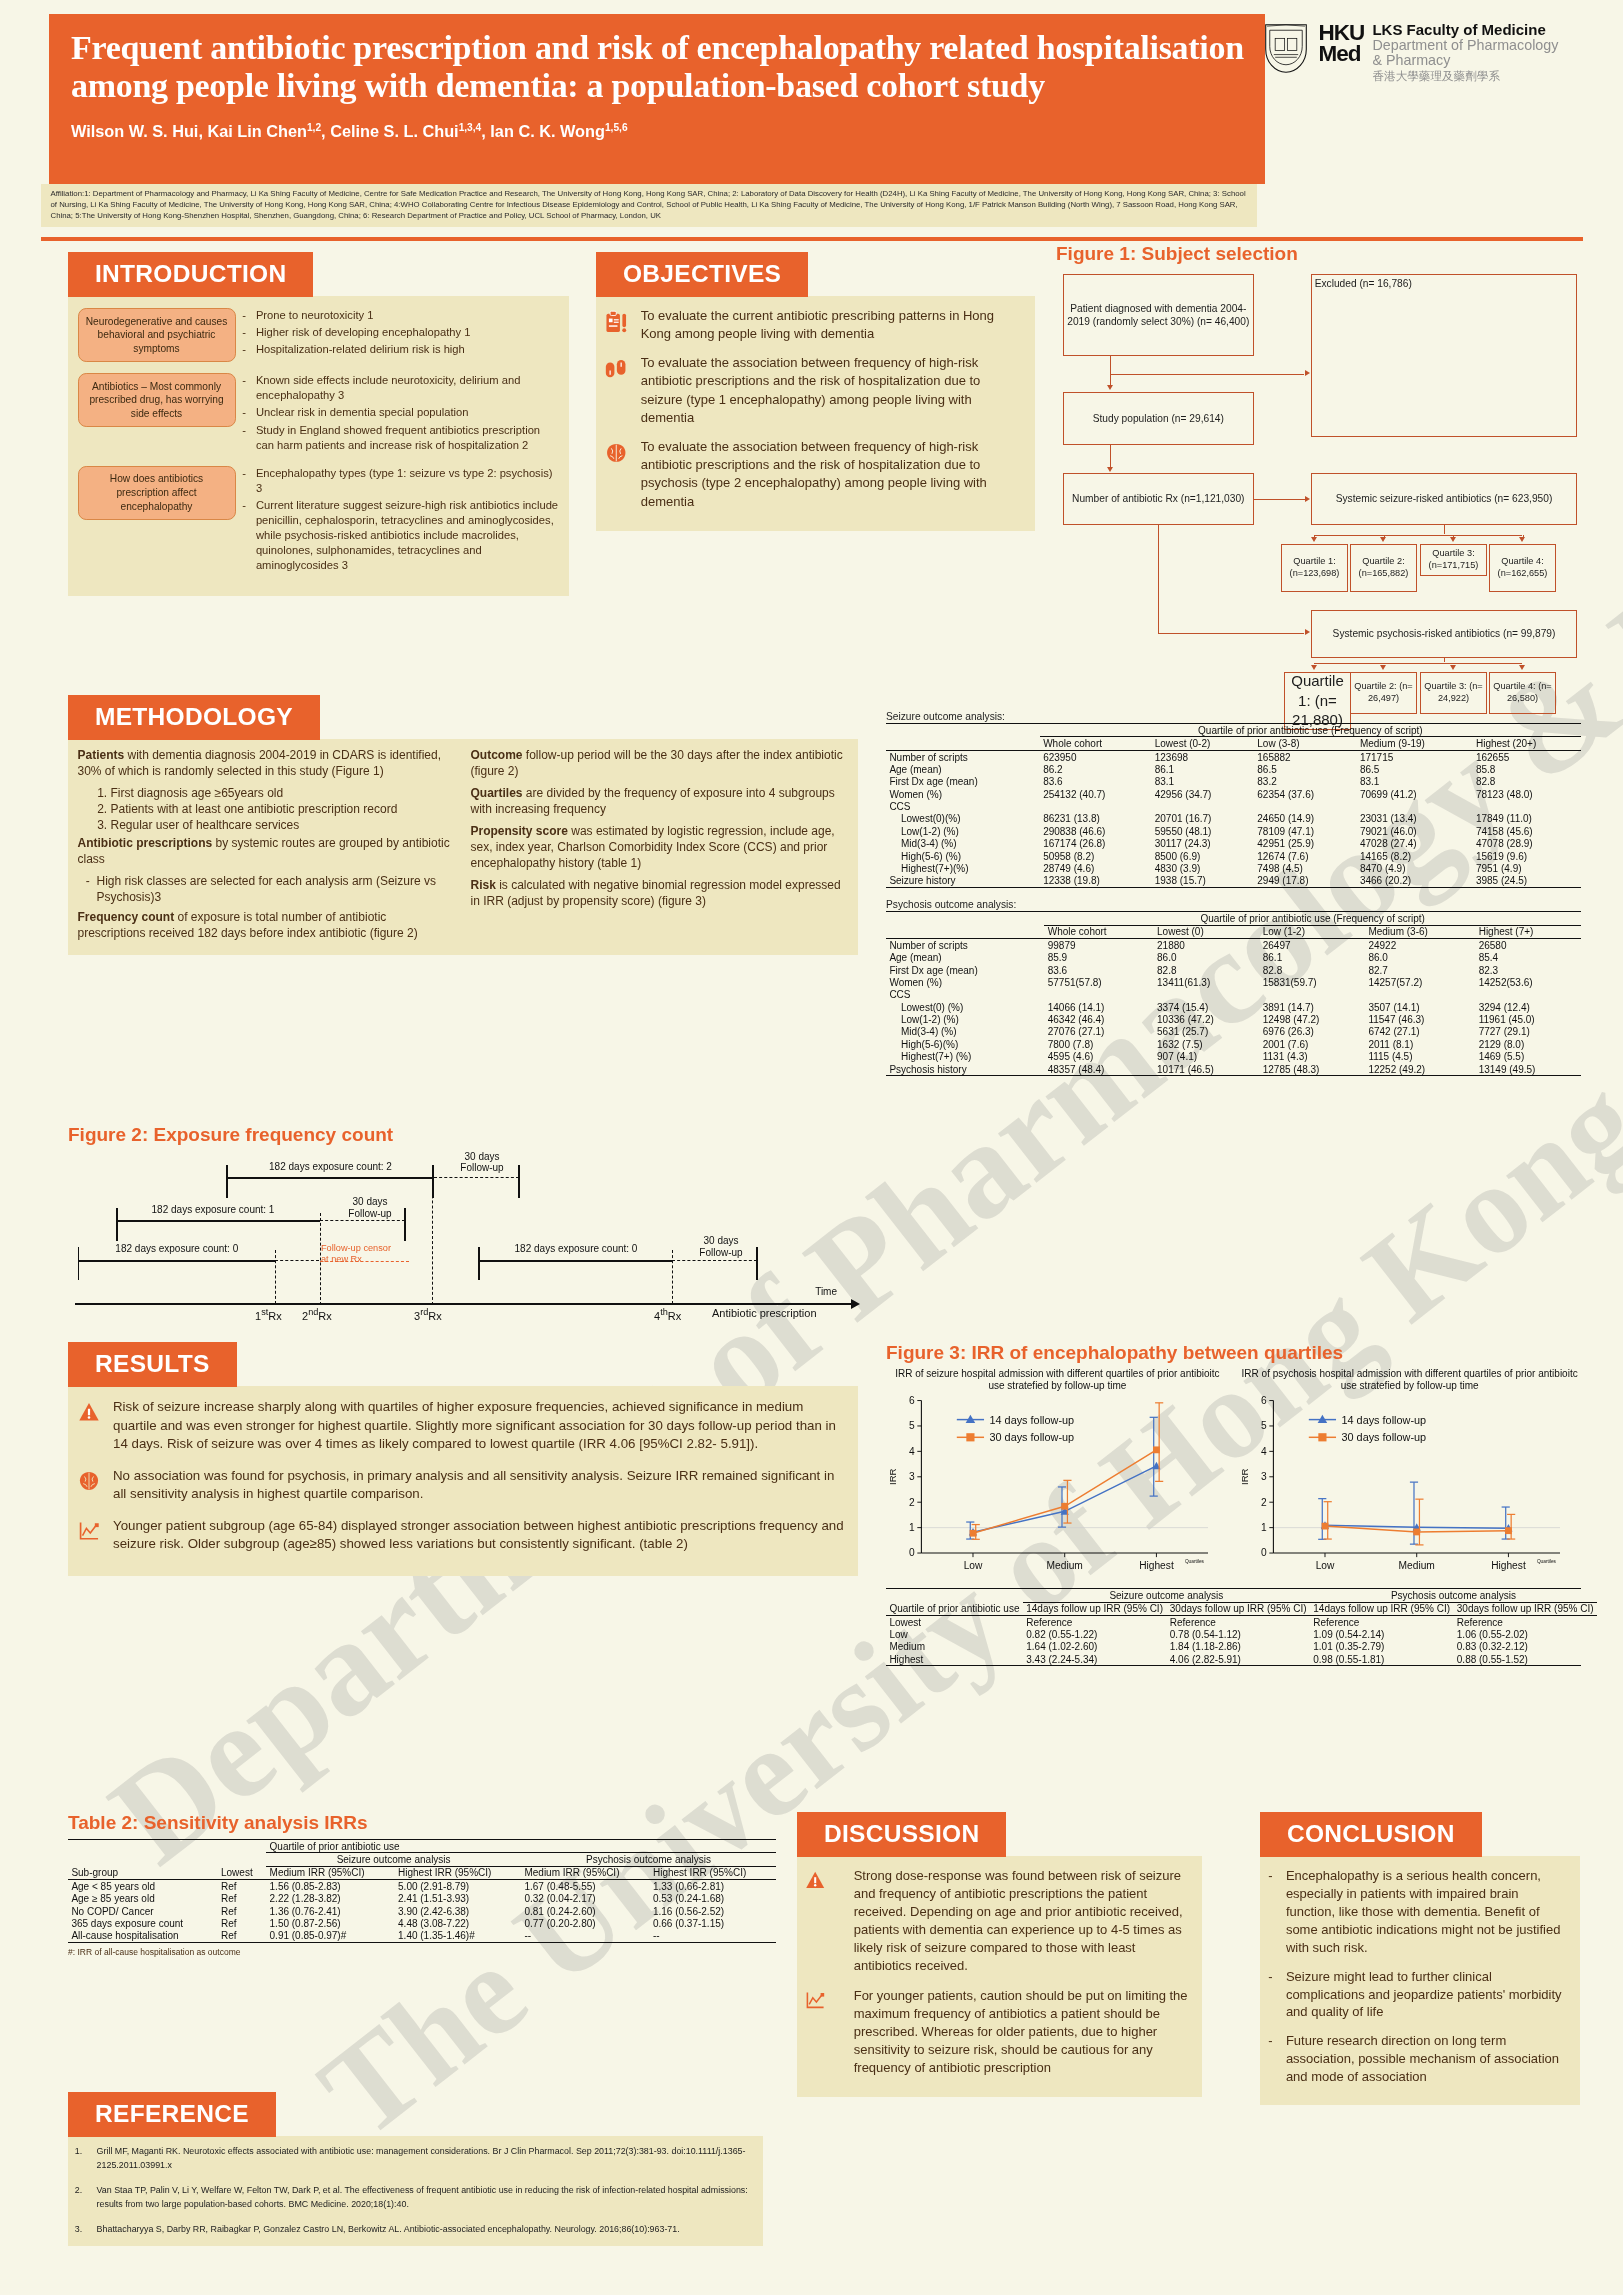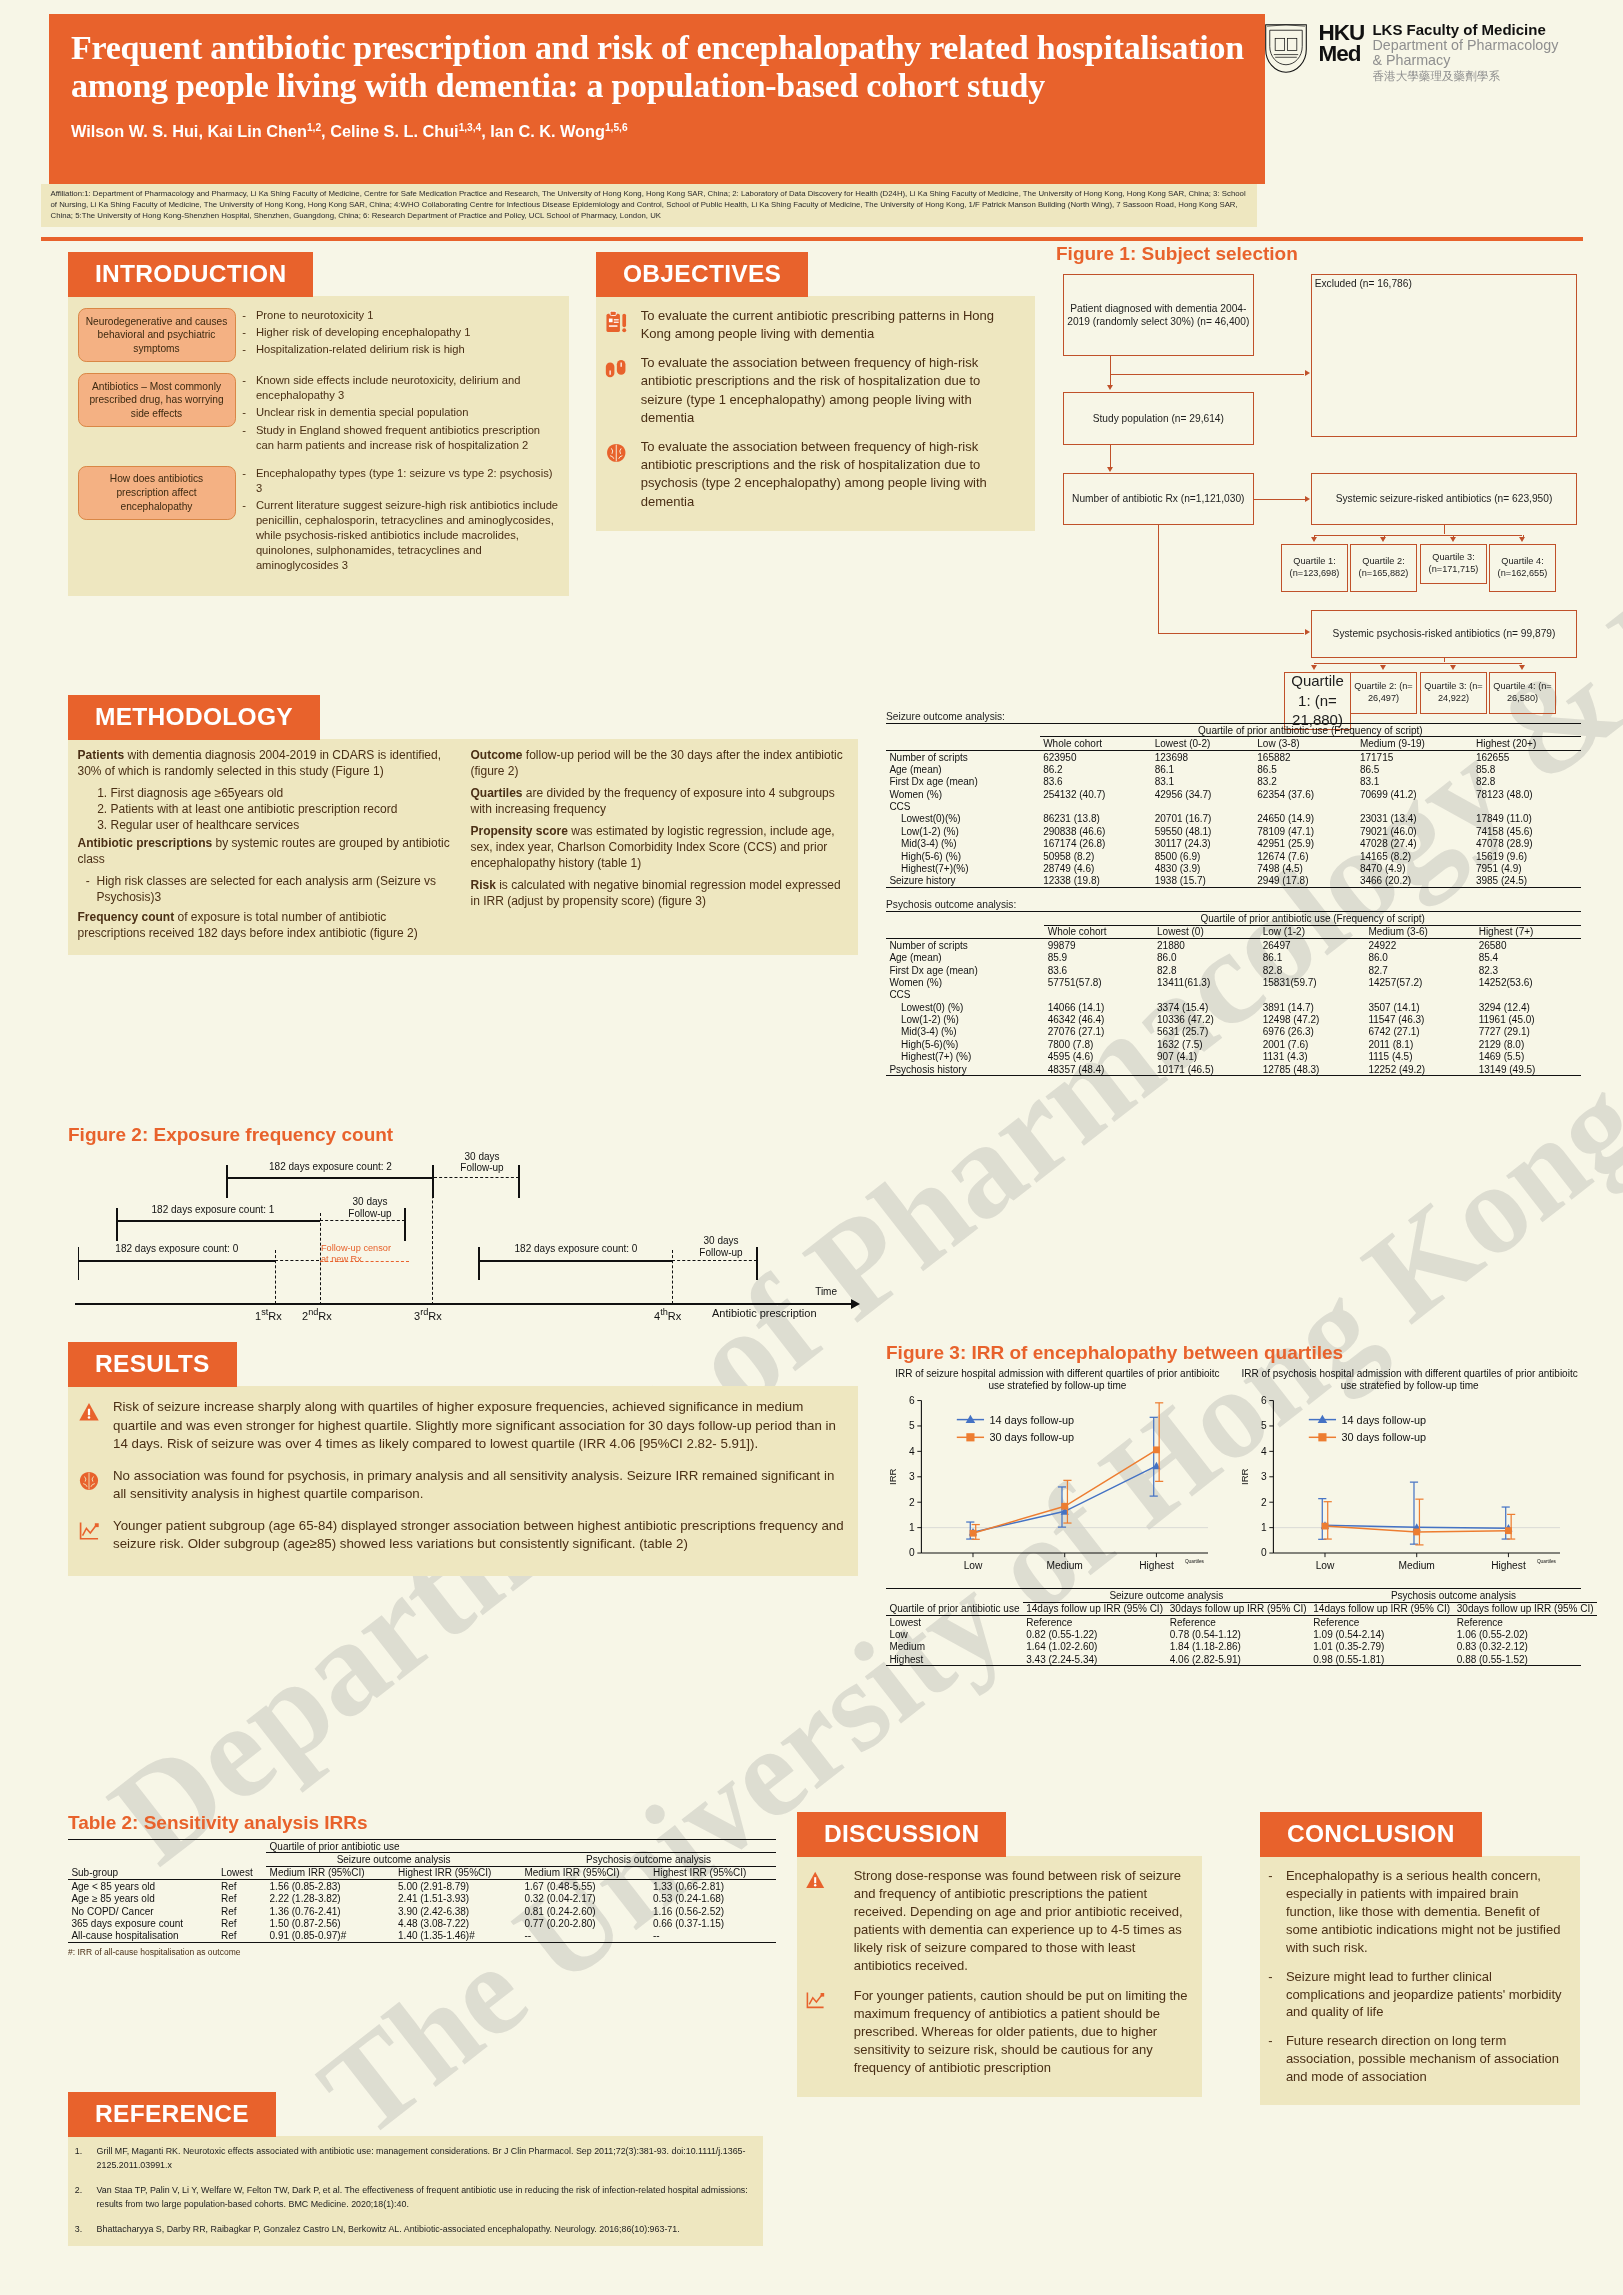--- a/index.html
+++ b/index.html
@@ -323,21 +323,21 @@
       </div>
 
       <div class="fbox" style="left:6.8px;top:123px;width:191px;height:53px;">Study population (n= 29,614)</div>
 
       <div class="fbox" style="left:6.8px;top:204px;width:191px;height:52px;">Number of antibiotic Rx (n=1,121,030)</div>
 
       <div class="fbox" style="left:255px;top:204px;width:266px;height:52px;">Systemic seizure-risked antibiotics (n= 623,950)</div>
 
       <div class="fbox" style="left:225px;top:275px;width:67px;height:48px;font-size:9.2px;">Quartile 1: (n=123,698)</div>
       <div class="fbox" style="left:294px;top:275px;width:67px;height:48px;font-size:9.2px;">Quartile 2: (n=165,882)</div>
-      <div class="fbox" style="left:364px;top:275px;width:67px;height:40px;font-size:9.2px;">Quartile 3: (n=171,715)</div>
+      <div class="fbox" style="left:364px;top:275px;width:67px;height:32px;font-size:9.2px;">Quartile 3: (n=171,715)</div>
       <div class="fbox" style="left:433px;top:275px;width:67px;height:48px;font-size:9.2px;">Quartile 4: (n=162,655)</div>
 
       <div class="fbox" style="left:255px;top:341px;width:266px;height:48px;">Systemic psychosis-risked antibiotics (n= 99,879)</div>
 
       <div class="fbox" style="left:228px;top:403px;width:67px;height:58px;font-size:15px;">Quartile 1: (n= 21,880)</div>
       <div class="fbox" style="left:294px;top:403px;width:67px;height:42px;font-size:9.2px;">Quartile 2: (n= 26,497)</div>
       <div class="fbox" style="left:364px;top:403px;width:67px;height:42px;font-size:9.2px;">Quartile 3: (n= 24,922)</div>
       <div class="fbox" style="left:433px;top:403px;width:67px;height:42px;font-size:9.2px;">Quartile 4: (n= 26,580)</div>
 
       <div class="conn v" style="left:54px;top:87px;height:19px;"></div>

